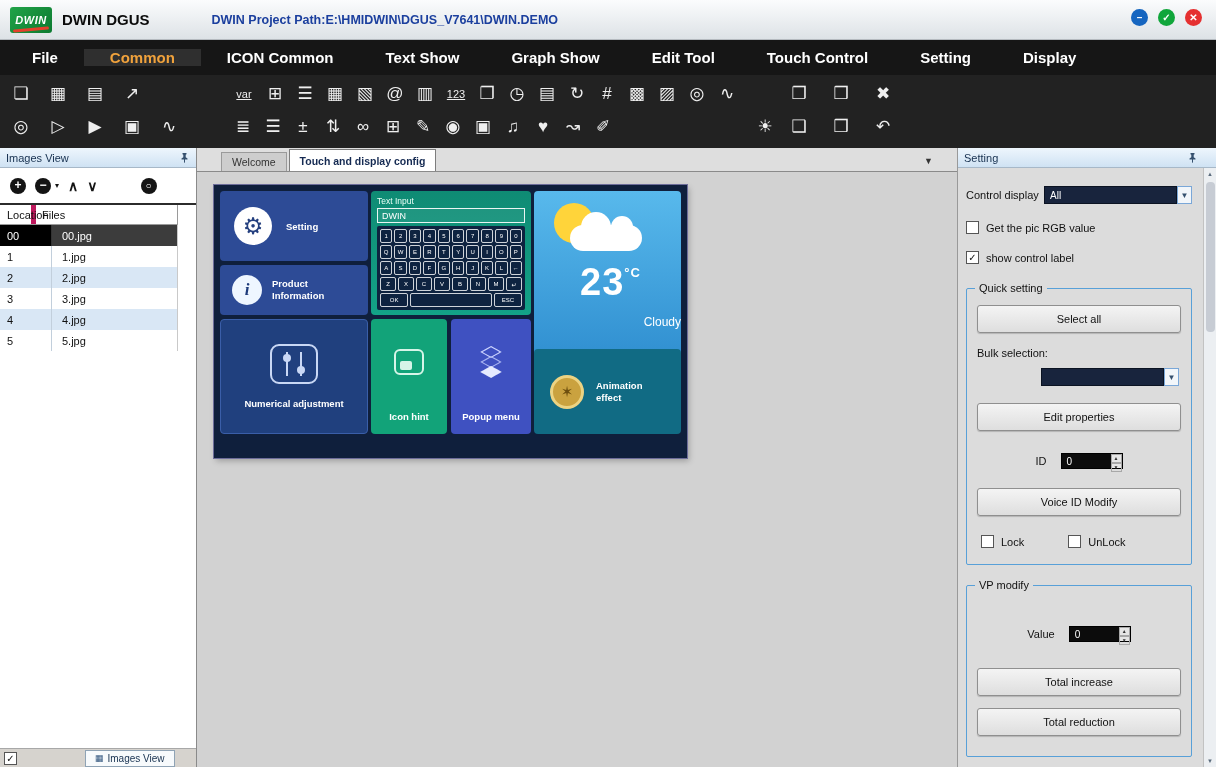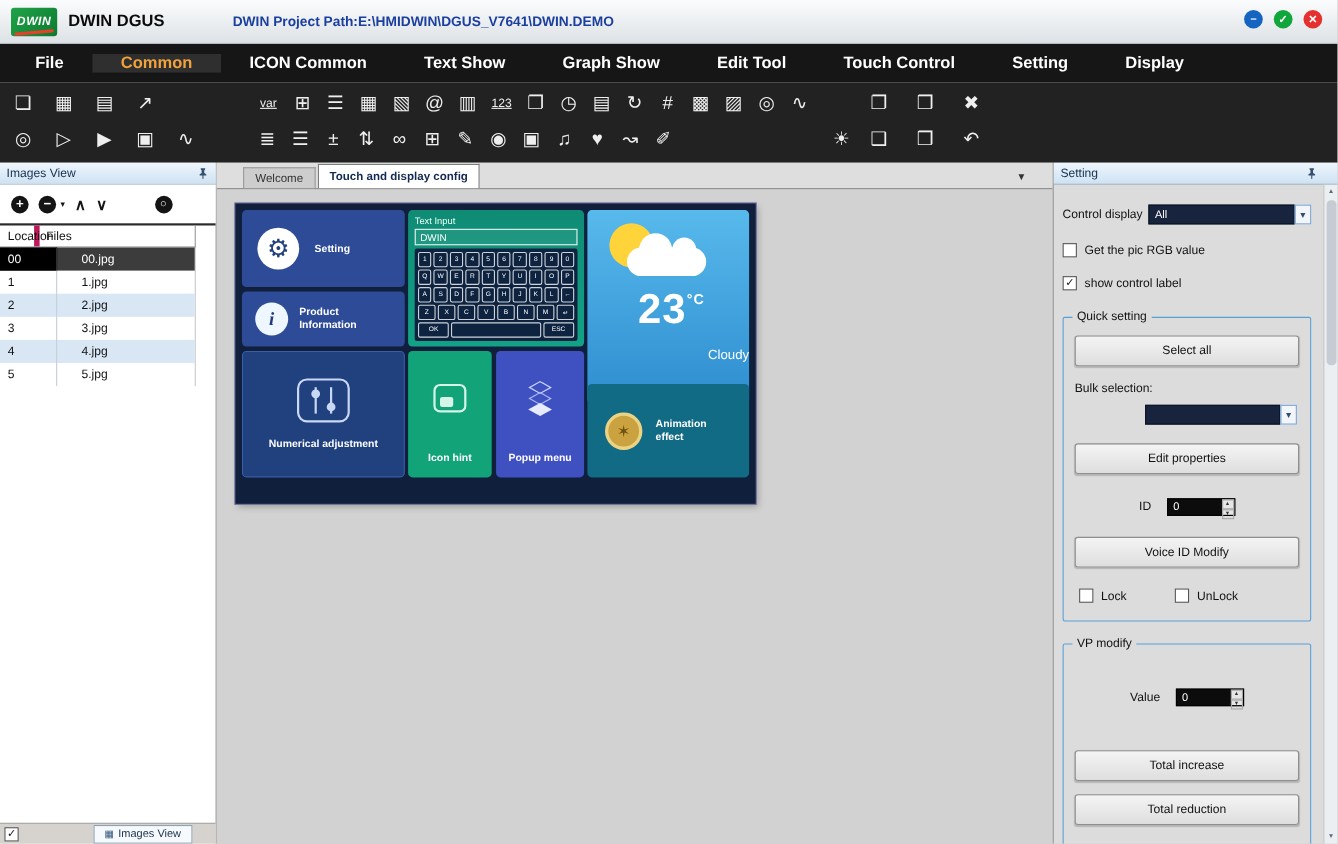--- a/index.html
+++ b/index.html
@@ -46,21 +46,21 @@
   .caret{font-size:8px;color:#141414;margin-left:-5px;cursor:pointer}
   .chev{font-size:14px;font-weight:bold;color:#141414;cursor:pointer}
   .cbtn.ring{margin-left:34px;font-size:10px;line-height:16px}
   .iv-head{display:flex;height:20px;align-items:center;font-size:11px;border-bottom:1px solid #9a9a9a;border-right:1px solid #9a9a9a;width:178px;flex:none}
   .iv-head span:first-child{width:36px;padding-left:7px;align-self:stretch;display:flex;align-items:center;border-right:5px solid #be185d}
   .iv-head span:last-child{padding-left:6px}
   .iv-rows{width:178px;border-right:1px solid #c9c9c9}
   .iv-row{display:flex;height:21px;font-size:11px;align-items:stretch;cursor:pointer}
   .iv-row:nth-of-type(odd){background:#d9e7f5}
   .iv-row .c-loc{width:52px;padding-left:7px;display:flex;align-items:center;border-right:1px solid #c2cfdc}
-  .iv-row .c-file{flex:1;padding-left:22px;display:flex;align-items:center}
+  .iv-row .c-file{flex:1;padding-left:10px;display:flex;align-items:center}
   .iv-row.selected{background:#3c3c3c;color:#fff}
   .iv-row.selected .c-loc{background:#000;border-right-color:#333}
   .iv-bottom{margin-top:auto;height:19px;background:#d6d3ce;border-top:1px solid #a8a8a8;display:flex;align-items:center;padding:0 4px;gap:8px;flex:none}
   .chk{width:13px;height:13px;background:#fff;border:1px solid #555;font-size:10px;line-height:11px;text-align:center;color:#111;flex:none}
   .chk.checked::after{content:"✓"}
   .iv-tab{display:flex;align-items:center;gap:4px;background:#f7fafc;border:1px solid #8fa3b5;height:17px;padding:0 9px;font-size:10px;color:#16304f;cursor:pointer;margin-left:60px}
   .tab-ico{font-size:9px;color:#31557e}
 
   
   .center{flex:1;display:flex;flex-direction:column;background:#d2d2d2;min-width:0}
@@ -130,21 +130,21 @@
   .spin-row{display:flex;align-items:center;justify-content:center;gap:14px;margin-top:22px}
   .spin{width:62px;height:16px;background:#0c0c0c;border:1px solid #000;display:flex;align-items:stretch;cursor:text}
   .spin-val{color:#fff;font-size:10px;padding-left:5px;flex:1;display:flex;align-items:center}
   .spin-btns{width:11px;display:flex;flex-direction:column;background:#e6e6e6}
   .spin-btns i{flex:1;font-style:normal;font-size:5px;line-height:7px;text-align:center;color:#333;border:1px solid #a8a8a8;cursor:pointer}
   .pbtn.voice{margin-top:19px}
   .lock-row{display:flex;gap:44px;margin-top:19px;padding-left:4px}
   .lock-row .chk-row{margin-top:0}
   .groupbox.vp{margin-top:20px;padding-bottom:20px}
   .vp .spin-row{margin-top:24px}
-  .vp .pbtn.inc{margin-top:40px}
+  .vp .pbtn.inc{margin-top:26px}
   .vp .pbtn.red{margin-top:12px}
   .vscroll{position:absolute;right:0;top:20px;bottom:0;width:13px;background:#eceff2;border-left:1px solid #c2c2c2;display:flex;flex-direction:column;align-items:center;cursor:pointer}
   .sarrow{font-size:6px;color:#5a6b7c;height:12px;line-height:12px}
   .sarrow.bottom{margin-top:auto}
   .sthumb{width:9px;height:150px;background:#c7ccd4;border-radius:4px;margin-top:2px}
   .pin{flex:none}
 </style>
 </head>
 <body>
 

